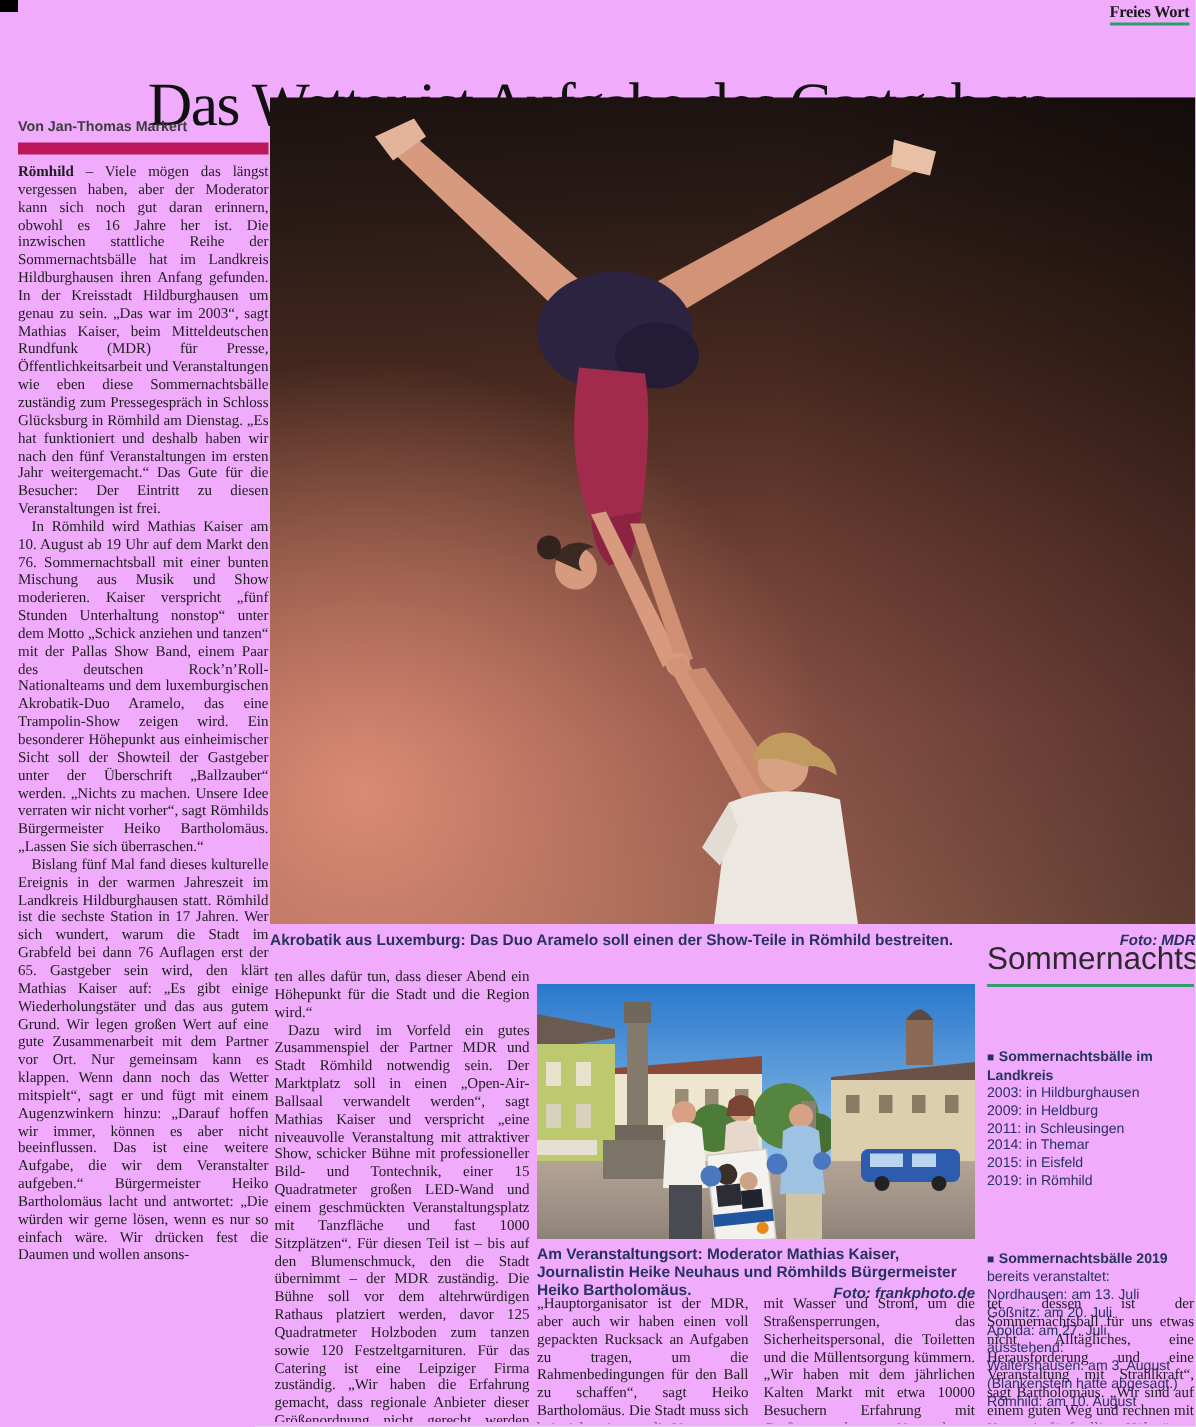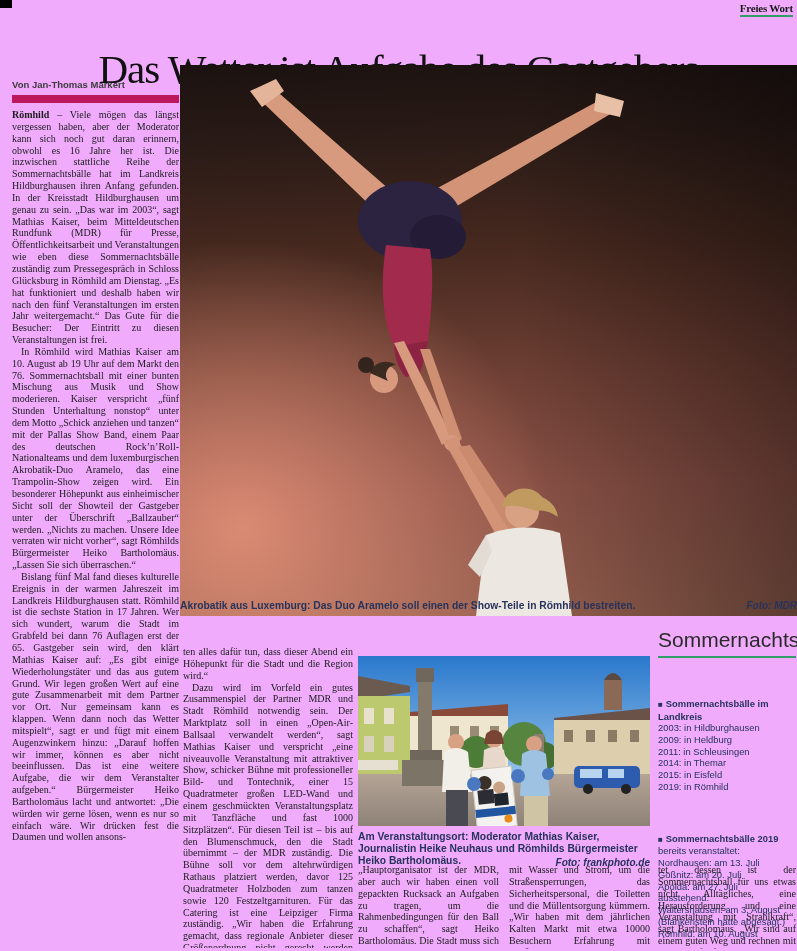--- a/index.html
+++ b/index.html
@@ -25,21 +25,21 @@
   .subhead{text-align:center;font-size:15.5px;margin:13px 0 9px 0;color:#111;}
   
   .photo1{position:absolute;left:180px;top:65px;width:617px;height:551px;overflow:hidden;
     background:
       radial-gradient(ellipse 430px 400px at 10% 84%, rgba(238,152,126,.8), rgba(238,152,126,0) 72%),
       linear-gradient(to left, rgba(0,0,0,.38), rgba(0,0,0,0) 45%),
       linear-gradient(178deg,#1b1210 0%,#291a16 14%,#47291f 34%,#6e3f34 56%,#8a5146 76%,#95604f 100%);}
   .photo1 svg{display:block;}
   .caption{position:absolute;font-family:"Liberation Sans",sans-serif;font-weight:bold;
            font-size:10.3px;line-height:12px;color:#27335c;}
-  .cap1{left:180px;top:600px;width:617px;display:flex;justify-content:space-between;align-items:flex-end;}
+  .cap1{left:180px;top:622px;width:617px;display:flex;justify-content:space-between;align-items:flex-end;}
   .credit{font-family:"Liberation Sans",sans-serif;font-weight:bold;font-style:italic;
           font-size:10px;color:#27335c;white-space:nowrap;}
   
   .col2{position:absolute;left:183px;top:646px;width:170px;height:302px;overflow:hidden;}
   .photo2{position:absolute;left:358px;top:656px;width:292px;height:170px;overflow:hidden;background:#7db8e8;}
   .cap2{left:358px;top:831px;width:292px;padding-bottom:2px;}
   .cap2 .credit{position:absolute;right:0;bottom:0;}
   .col3{position:absolute;left:358px;top:864px;width:141px;height:85px;overflow:hidden;}
   .col4{position:absolute;left:509px;top:864px;width:141px;height:85px;overflow:hidden;}
   .col5{position:absolute;left:658px;top:864px;width:138px;height:85px;overflow:hidden;}

